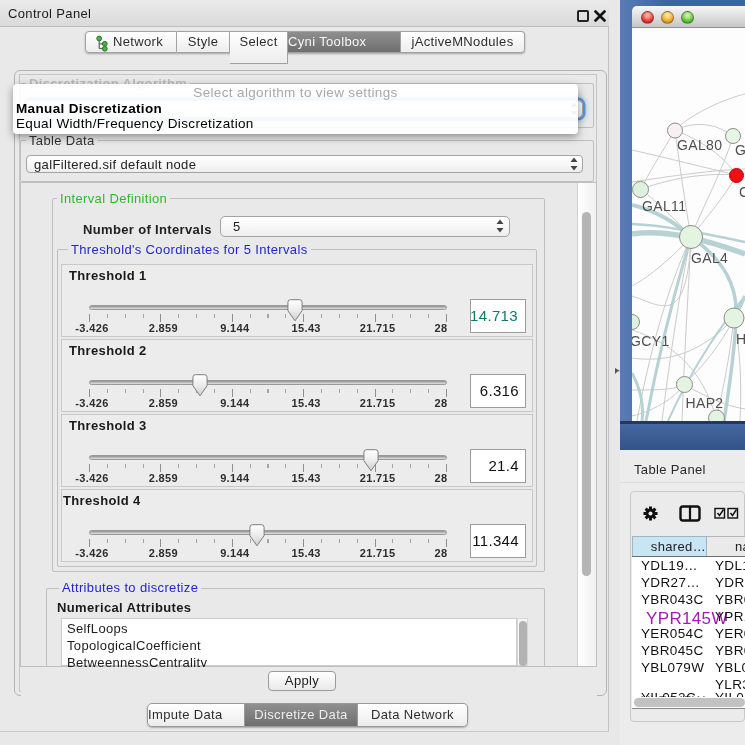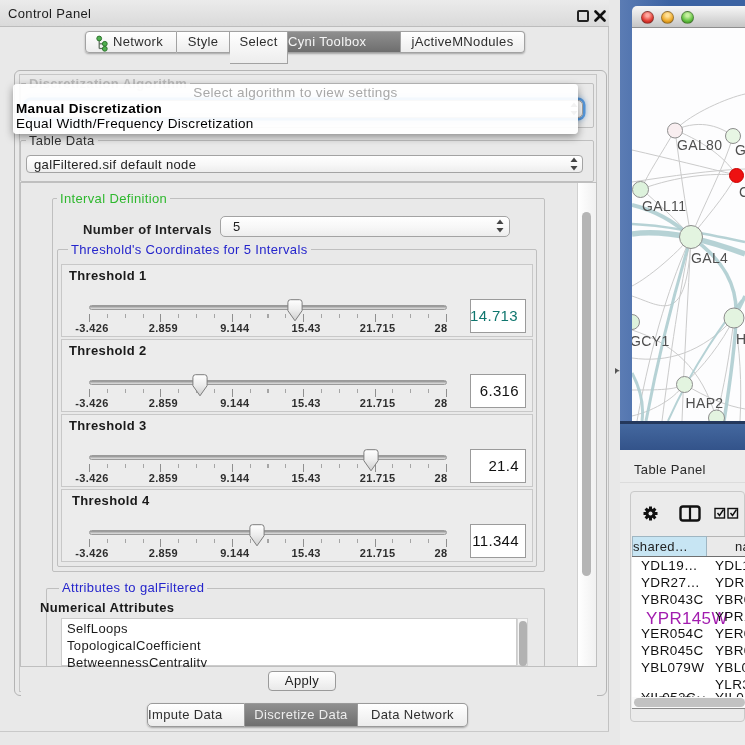--- a/index.html
+++ b/index.html
@@ -131,21 +131,21 @@
 <div class="ab" style="left:204.8px;top:472px;width:60px;text-align:center;font-size:11px;font-weight:bold;color:#2e2e2e;">9.144</div>
 <div class="ab" style="left:276.2px;top:472px;width:60px;text-align:center;font-size:11px;font-weight:bold;color:#2e2e2e;">15.43</div>
 <div class="ab" style="left:347.6px;top:472px;width:60px;text-align:center;font-size:11px;font-weight:bold;color:#2e2e2e;">21.715</div>
 <div class="ab" style="left:411px;top:472px;width:60px;text-align:center;font-size:11px;font-weight:bold;color:#2e2e2e;">28</div>
 <svg class="ab" width="16" height="23" style="left:363px;top:449px;">
     <path d="M3.5 0.7 h9 a2.6 2.6 0 0 1 2.6 2.6 v8.4 L8 21.8 L0.9 11.7 v-8.4 a2.6 2.6 0 0 1 2.6-2.6 z" fill="url(#thg)" stroke="#7d7d7d" stroke-width="1"></path>
   </svg>
 <div class="ab" style="left:470px;top:449px;width:56px;height:34px;background:#fff;border:1px solid #9b9b9b;box-sizing:border-box;"></div>
 <div class="ab" style="left:470px;top:449px;width:49px;height:34px;line-height:33px;text-align:right;font-size:15px;color:#111;">21.4</div>
 <div class="ab" style="left:61px;top:489px;width:472px;height:73px;background:#ececec;border:1px solid #c8c8c8;box-sizing:border-box;"></div>
-<div class="ab" style="left:72px;top:493px;font-size:13px;font-weight:bold;color:#1a1a1a;">Threshold 4</div>
+<div class="ab" style="left:63px;top:493px;font-size:13px;font-weight:bold;color:#1a1a1a;">Threshold 4</div>
 <div class="ab" style="left:89px;top:530px;width:358px;height:5px;border-radius:2.5px;background:linear-gradient(180deg,#8d8d8d,#c9c9c9 65%,#dedede);border:1px solid #9a9a9a;box-sizing:border-box;"></div>
 <div class="ab" style="left:89px;top:539px;width:359px;height:4px;background:repeating-linear-gradient(90deg,#a5a5a5 0px,#a5a5a5 1px,transparent 1px,transparent 17.85px);"></div>
 <div class="ab" style="left:89px;top:539px;width:1px;height:8px;background:#8f8f8f;"></div>
 <div class="ab" style="left:160.4px;top:539px;width:1px;height:8px;background:#8f8f8f;"></div>
 <div class="ab" style="left:231.8px;top:539px;width:1px;height:8px;background:#8f8f8f;"></div>
 <div class="ab" style="left:303.2px;top:539px;width:1px;height:8px;background:#8f8f8f;"></div>
 <div class="ab" style="left:374.6px;top:539px;width:1px;height:8px;background:#8f8f8f;"></div>
 <div class="ab" style="left:446px;top:539px;width:1px;height:8px;background:#8f8f8f;"></div>
 <div class="ab" style="left:62px;top:547px;width:60px;text-align:center;font-size:11px;font-weight:bold;color:#2e2e2e;">-3.426</div>
 <div class="ab" style="left:133.4px;top:547px;width:60px;text-align:center;font-size:11px;font-weight:bold;color:#2e2e2e;">2.859</div>
@@ -161,22 +161,22 @@
 <svg width="0" height="0" style="position:absolute;">
     <defs>
       <linearGradient id="thg" x1="0" y1="0" x2="0" y2="1">
         <stop offset="0" stop-color="#ffffff"></stop>
         <stop offset="0.5" stop-color="#ececec"></stop>
         <stop offset="1" stop-color="#cfcfcf"></stop>
       </linearGradient>
     </defs>
   </svg>
 <div class="group" style="left:46px;top:588px;width:497px;height:78px;border-bottom:none;"></div>
-<div class="gtitle" style="left:59px;top:581px;color:#2525cc;">Attributes to galFiltered</div>
-<div class="ab" style="left:40px;top:600px;font-size:13px;font-weight:bold;color:#1a1a1a;">Numerical Attributes</div>
+<div class="gtitle" style="left:59px;top:581px;color:#2525cc;">Attributes to discretize</div>
+<div class="ab" style="left:57px;top:600px;font-size:13px;font-weight:bold;color:#1a1a1a;">Numerical Attributes</div>
 <div class="ab" style="left:61px;top:618px;width:456px;height:48px;background:#fff;border:1px solid #cccccc;box-sizing:border-box;"></div>
 <div class="ab" style="left:67px;top:621px;font-size:13px;color:#1c1c1c;">SelfLoops</div>
 <div class="ab" style="left:67px;top:638px;font-size:13px;color:#1c1c1c;">TopologicalCoefficient</div>
 <div class="ab" style="left:67px;top:655px;font-size:13px;color:#1c1c1c;">BetweennessCentrality</div>
 <div class="ab" style="left:517px;top:618px;width:11px;height:48px;background:#f6f6f6;border:1px solid #d5d5d5;box-sizing:border-box;"></div>
 <div class="ab" style="left:519px;top:621px;width:8px;height:45px;border-radius:4px;background:#b2b2b2;"></div>
 <div class="ab" style="left:21px;top:667px;width:576px;height:29px;background:#e9e9e9;"></div>
 <div class="ab" style="left:268px;top:671px;width:68px;height:20px;border:1px solid #9a9a9a;border-radius:4px;background:linear-gradient(180deg,#ffffff,#e9e9e9);box-sizing:border-box;text-align:center;font-size:13px;color:#222;line-height:18px;">Apply</div>
 <div class="ab" style="left:147px;top:703px;width:321px;height:24px;border-radius:5px;box-shadow:0 1px 2px rgba(0,0,0,0.28);"></div>
 <div class="ab" style="left:147px;top:703px;width:98px;height:24px;background:linear-gradient(180deg,#ffffff,#ececec);border:1px solid #9a9a9a;border-top-left-radius:5px;border-bottom-left-radius:5px;box-sizing:border-box;text-align:left;font-size:13px;color:#2e2e2e;line-height:22px;">Impute Data</div>
@@ -270,21 +270,21 @@
     <line x1="11" y1="2" x2="11" y2="15" stroke="#111" stroke-width="2.2"></line>
   </svg>
 <svg class="ab" width="12" height="12" style="left:714px;top:507px;">
     <rect x="1" y="1.5" width="9.5" height="9.5" fill="none" stroke="#111" stroke-width="1.4"></rect>
     <path d="M3.5 6 L5.5 8.5 L9.5 2.5" fill="none" stroke="#111" stroke-width="1.4"></path>
   </svg>
 <svg class="ab" width="12" height="12" style="left:727px;top:507px;">
     <rect x="1" y="1.5" width="9.5" height="9.5" fill="none" stroke="#111" stroke-width="1.4"></rect>
     <path d="M3.5 6 L5.5 8.5 L9.5 2.5" fill="none" stroke="#111" stroke-width="1.4"></path>
   </svg>
-<div class="ab" style="left:632px;top:536px;width:75px;height:21px;background:#c7e5f3;border:1px solid #9fb6c2;box-sizing:border-box;text-align:left;font-size:13px;color:#222;line-height:20px;">shared…</div>
+<div class="ab" style="left:632px;top:536px;width:75px;height:21px;background:#c7e5f3;border:1px solid #9fb6c2;box-sizing:border-box;text-align:right;font-size:13px;color:#222;line-height:20px;">shared…</div>
 <div class="ab" style="left:707px;top:536px;width:38px;height:21px;background:#eaeaea;border-top:1px solid #b5b5b5;box-sizing:border-box;font-size:13px;color:#222;line-height:20px;padding-left:28px;">na</div>
 <div class="ab" style="left:632px;top:556px;width:113px;height:1px;background:#6f6f6f;"></div>
 <div class="ab" style="left:632px;top:557px;width:113px;height:140px;background:#fff;overflow:hidden;">
 <div style="position:absolute;left:9px;top:1px;font-size:13.5px;color:#111;">YDL19…</div>
 <div style="position:absolute;left:83px;top:1px;font-size:13.5px;color:#111;">YDL1</div>
 <div style="position:absolute;left:9px;top:18px;font-size:13.5px;color:#111;">YDR27…</div>
 <div style="position:absolute;left:83px;top:18px;font-size:13.5px;color:#111;">YDR2</div>
 <div style="position:absolute;left:9px;top:35px;font-size:13.5px;color:#111;">YBR043C</div>
 <div style="position:absolute;left:83px;top:35px;font-size:13.5px;color:#111;">YBR0</div>
 <div style="position:absolute;left:14px;top:52px;font-size:17px;color:#a21caf;">YPR145W</div>

